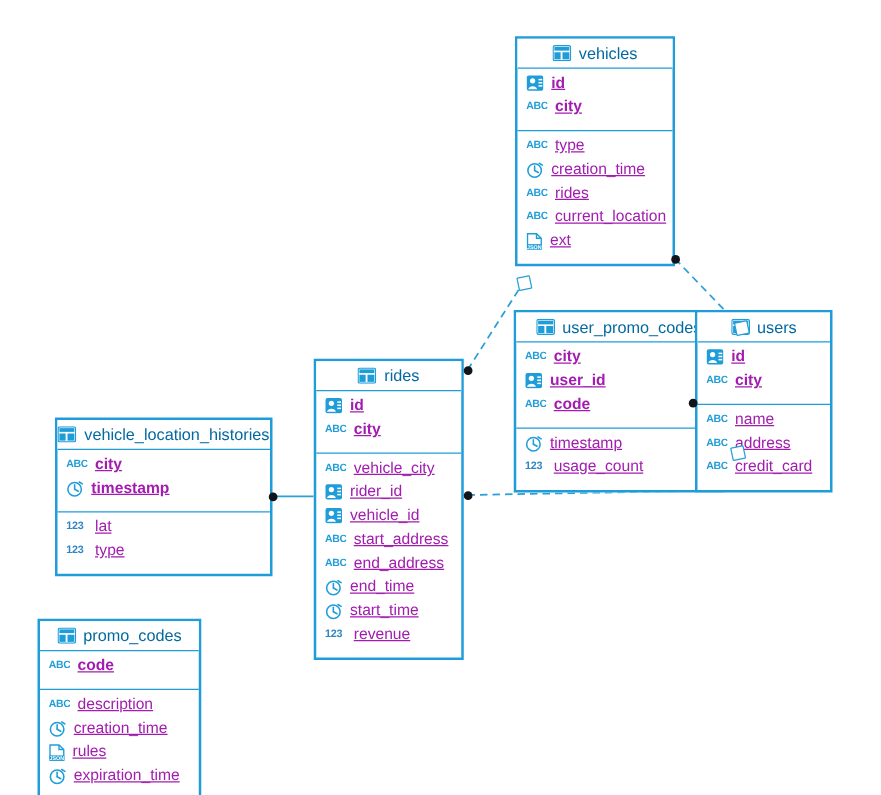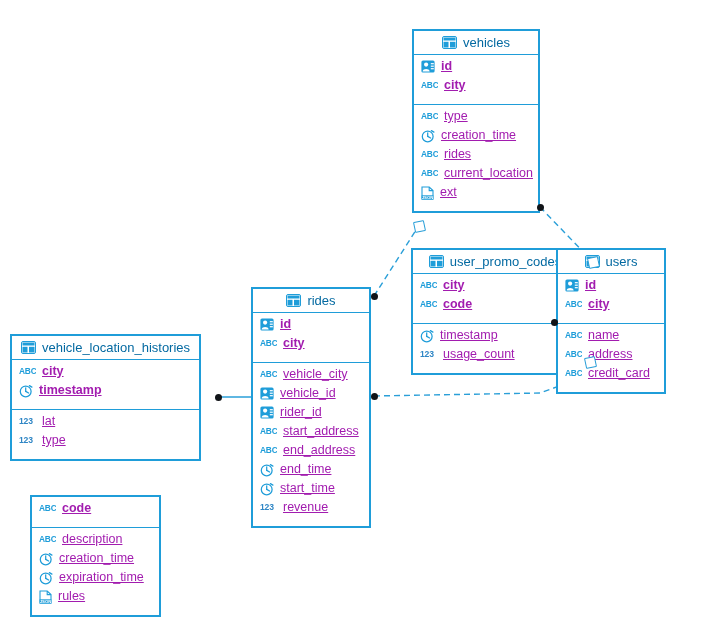--- a/index.html
+++ b/index.html
@@ -172,20 +172,33 @@
         <div class="field pk">
           <span class="ic">
             <svg width="17" height="11" viewBox="0 0 17 11">
       <text x="0" y="8.6" font-family="Liberation Sans, sans-serif" font-size="8.4" font-weight="bold" fill="#1f9dd9" letter-spacing="-0.2">ABC</text>
     </svg>
           </span>
           <span class="fname">city</span>
         </div>
         <div class="field pk">
           <span class="ic">
+            <svg width="14" height="13" viewBox="0 0 14 13">
+      <rect x="0.4" y="0.4" width="13.2" height="12.2" rx="1.6" fill="#1f9dd9"></rect>
+      <circle cx="5.1" cy="4.6" r="2.1" fill="#ffffff"></circle>
+      <path d="M1.6 11.4 C2.2 8.3 8.1 8.3 8.7 11.4 Z" fill="#ffffff"></path>
+      <rect x="9.8" y="3.1" width="3" height="1.2" fill="#ffffff"></rect>
+      <rect x="9.8" y="5.6" width="3" height="1.2" fill="#ffffff"></rect>
+      <rect x="9.8" y="8.1" width="3" height="1.2" fill="#ffffff"></rect>
+    </svg>
+          </span>
+          <span class="fname">user_id</span>
+        </div>
+        <div class="field pk">
+          <span class="ic">
             <svg width="17" height="11" viewBox="0 0 17 11">
       <text x="0" y="8.6" font-family="Liberation Sans, sans-serif" font-size="8.4" font-weight="bold" fill="#1f9dd9" letter-spacing="-0.2">ABC</text>
     </svg>
           </span>
           <span class="fname">code</span>
         </div>
       </div>
       <div class="tbl-section">
         <div class="field">
           <span class="ic">
@@ -318,34 +331,34 @@
           <span class="ic">
             <svg width="14" height="13" viewBox="0 0 14 13">
       <rect x="0.4" y="0.4" width="13.2" height="12.2" rx="1.6" fill="#1f9dd9"></rect>
       <circle cx="5.1" cy="4.6" r="2.1" fill="#ffffff"></circle>
       <path d="M1.6 11.4 C2.2 8.3 8.1 8.3 8.7 11.4 Z" fill="#ffffff"></path>
       <rect x="9.8" y="3.1" width="3" height="1.2" fill="#ffffff"></rect>
       <rect x="9.8" y="5.6" width="3" height="1.2" fill="#ffffff"></rect>
       <rect x="9.8" y="8.1" width="3" height="1.2" fill="#ffffff"></rect>
     </svg>
           </span>
-          <span class="fname">vehicle_id</span>
+          <span class="fname">rider_id</span>
         </div>
         <div class="field">
           <span class="ic">
             <svg width="14" height="13" viewBox="0 0 14 13">
       <rect x="0.4" y="0.4" width="13.2" height="12.2" rx="1.6" fill="#1f9dd9"></rect>
       <circle cx="5.1" cy="4.6" r="2.1" fill="#ffffff"></circle>
       <path d="M1.6 11.4 C2.2 8.3 8.1 8.3 8.7 11.4 Z" fill="#ffffff"></path>
       <rect x="9.8" y="3.1" width="3" height="1.2" fill="#ffffff"></rect>
       <rect x="9.8" y="5.6" width="3" height="1.2" fill="#ffffff"></rect>
       <rect x="9.8" y="8.1" width="3" height="1.2" fill="#ffffff"></rect>
     </svg>
           </span>
-          <span class="fname">rider_id</span>
+          <span class="fname">vehicle_id</span>
         </div>
         <div class="field">
           <span class="ic">
             <svg width="17" height="11" viewBox="0 0 17 11">
       <text x="0" y="8.6" font-family="Liberation Sans, sans-serif" font-size="8.4" font-weight="bold" fill="#1f9dd9" letter-spacing="-0.2">ABC</text>
     </svg>
           </span>
           <span class="fname">start_address</span>
         </div>
         <div class="field">
@@ -381,21 +394,21 @@
         <div class="field">
           <span class="ic">
             <svg width="17" height="11" viewBox="0 0 17 11">
       <text x="0" y="8.6" font-family="Liberation Sans, sans-serif" font-size="8.6" font-weight="bold" fill="#2f86c5" letter-spacing="-0.2">123</text>
     </svg>
           </span>
           <span class="fname">revenue</span>
         </div>
       </div>
     </div>
-    <div class="table-node" style="left: 10px; top: 334px; width: 191px;">
+    <div class="table-node" style="left: 44px; top: 334px; width: 174px;">
       <div class="tbl-header">
         <span class="ic">
           <svg width="15" height="13" viewBox="0 0 15 13">
       <rect x="0.5" y="0.5" width="14" height="12" rx="1.5" fill="#ffffff" stroke="#1f9dd9" stroke-width="1"></rect>
       <rect x="1.5" y="1.5" width="12" height="3" fill="#1f9dd9"></rect>
       <rect x="1.5" y="5.8" width="5" height="5.7" fill="#1f9dd9"></rect>
       <rect x="8" y="5.8" width="5.5" height="5.7" fill="#1f9dd9"></rect>
     </svg>
         </span>
         <span class="tbl-title">vehicle_location_histories</span>
@@ -434,20 +447,31 @@
           <span class="ic">
             <svg width="17" height="11" viewBox="0 0 17 11">
       <text x="0" y="8.6" font-family="Liberation Sans, sans-serif" font-size="8.6" font-weight="bold" fill="#2f86c5" letter-spacing="-0.2">123</text>
     </svg>
           </span>
           <span class="fname">type</span>
         </div>
       </div>
     </div>
     <div class="table-node" style="left: 30px; top: 495px; width: 131px;">
+      <div class="tbl-header">
+        <span class="ic">
+          <svg width="15" height="13" viewBox="0 0 15 13">
+      <rect x="0.5" y="0.5" width="14" height="12" rx="1.5" fill="#ffffff" stroke="#1f9dd9" stroke-width="1"></rect>
+      <rect x="1.5" y="1.5" width="12" height="3" fill="#1f9dd9"></rect>
+      <rect x="1.5" y="5.8" width="5" height="5.7" fill="#1f9dd9"></rect>
+      <rect x="8" y="5.8" width="5.5" height="5.7" fill="#1f9dd9"></rect>
+    </svg>
+        </span>
+        <span class="tbl-title">promo_codes</span>
+      </div>
       <div class="tbl-section keys">
         <div class="field pk">
           <span class="ic">
             <svg width="17" height="11" viewBox="0 0 17 11">
       <text x="0" y="8.6" font-family="Liberation Sans, sans-serif" font-size="8.4" font-weight="bold" fill="#1f9dd9" letter-spacing="-0.2">ABC</text>
     </svg>
           </span>
           <span class="fname">code</span>
         </div>
       </div>
@@ -463,42 +487,42 @@
         <div class="field">
           <span class="ic">
             <svg width="14" height="14" viewBox="0 0 14 14">
       <circle cx="6.7" cy="7.4" r="5.4" fill="#ffffff" stroke="#1f9dd9" stroke-width="1.25"></circle>
       <path d="M6.7 7.4 L6.7 3.8" stroke="#1f9dd9" stroke-width="1.25" stroke-linecap="round"></path>
       <path d="M6.7 7.4 L9.6 9.0" stroke="#1f9dd9" stroke-width="1.25" stroke-linecap="round"></path>
       <path d="M10.4 1.6 L12.9 3.1" stroke="#1f9dd9" stroke-width="1.25" stroke-linecap="round"></path>
     </svg>
           </span>
           <span class="fname">creation_time</span>
-        </div>
-        <div class="field">
-          <span class="ic">
-            <svg width="14" height="14" viewBox="0 0 14 14">
-      <circle cx="6.7" cy="7.4" r="5.4" fill="#ffffff" stroke="#1f9dd9" stroke-width="1.25"></circle>
-      <path d="M6.7 7.4 L6.7 3.8" stroke="#1f9dd9" stroke-width="1.25" stroke-linecap="round"></path>
-      <path d="M6.7 7.4 L9.6 9.0" stroke="#1f9dd9" stroke-width="1.25" stroke-linecap="round"></path>
-      <path d="M10.4 1.6 L12.9 3.1" stroke="#1f9dd9" stroke-width="1.25" stroke-linecap="round"></path>
-    </svg>
-          </span>
-          <span class="fname">expiration_time</span>
         </div>
         <div class="field">
           <span class="ic">
             <svg width="13" height="14" viewBox="0 0 13 14">
       <path d="M1 1 H8.2 L12 4.6 V13 H1 Z" fill="#ffffff" stroke="#1f9dd9" stroke-width="1.1"></path>
       <path d="M8.2 1 V4.6 H12" fill="none" stroke="#1f9dd9" stroke-width="1.1"></path>
       <rect x="0.6" y="9.3" width="11.8" height="4.3" fill="#1f9dd9"></rect>
       <text x="6.5" y="13.0" text-anchor="middle" font-family="Liberation Sans, sans-serif" font-size="4.3" font-weight="bold" fill="#ffffff">JSON</text>
     </svg>
           </span>
           <span class="fname">rules</span>
+        </div>
+        <div class="field">
+          <span class="ic">
+            <svg width="14" height="14" viewBox="0 0 14 14">
+      <circle cx="6.7" cy="7.4" r="5.4" fill="#ffffff" stroke="#1f9dd9" stroke-width="1.25"></circle>
+      <path d="M6.7 7.4 L6.7 3.8" stroke="#1f9dd9" stroke-width="1.25" stroke-linecap="round"></path>
+      <path d="M6.7 7.4 L9.6 9.0" stroke="#1f9dd9" stroke-width="1.25" stroke-linecap="round"></path>
+      <path d="M10.4 1.6 L12.9 3.1" stroke="#1f9dd9" stroke-width="1.25" stroke-linecap="round"></path>
+    </svg>
+          </span>
+          <span class="fname">expiration_time</span>
         </div>
       </div>
     </div>
     <div class="dot" style="left: 370.5px; top: 292.5px; background: rgb(17, 20, 24);"></div>
     <div class="sq" style="left: 414px; top: 221px; border-color: rgb(42, 159, 216);"></div>
     <div class="dot" style="left: 536.5px; top: 203.5px; background: rgb(17, 20, 24);"></div>
     <div class="sq" style="left: 588px; top: 257px; border-color: rgb(42, 159, 216);"></div>
     <div class="dot" style="left: 550.5px; top: 318.5px; background: rgb(17, 20, 24);"></div>
     <div class="dot" style="left: 370.5px; top: 392.5px; background: rgb(17, 20, 24);"></div>
     <div class="sq" style="left: 585px; top: 357px; border-color: rgb(42, 159, 216);"></div>

